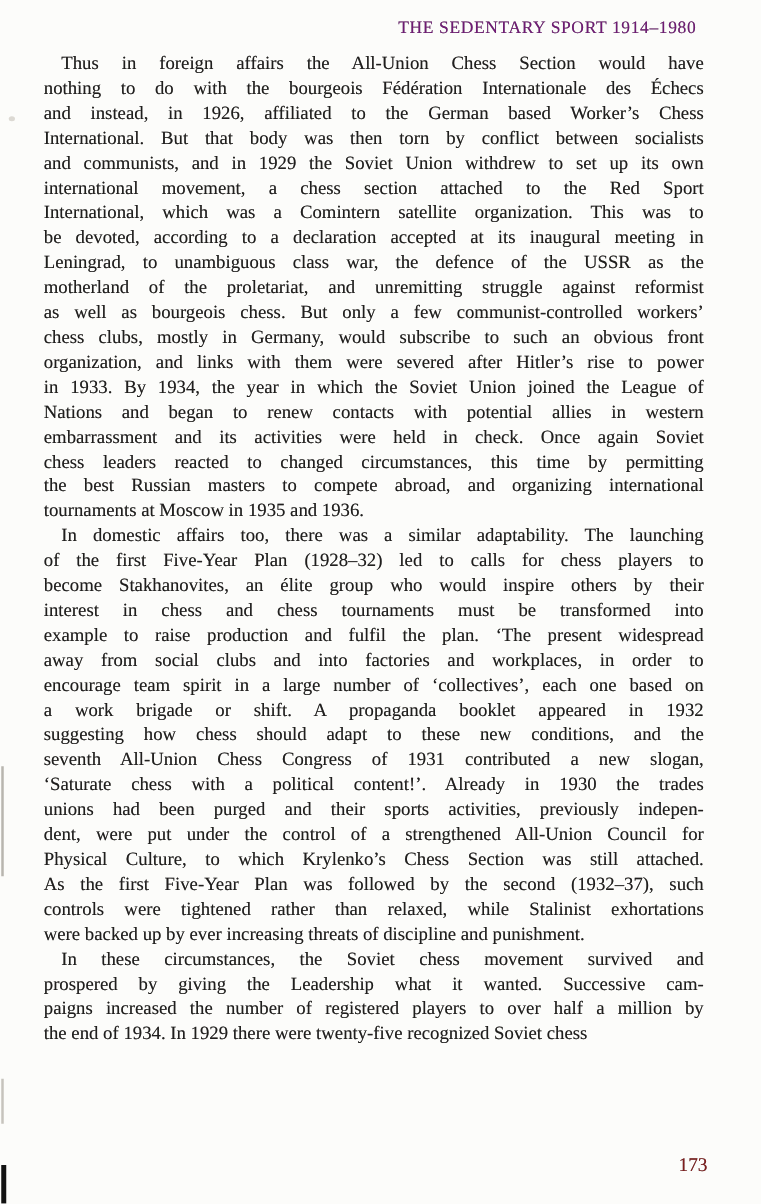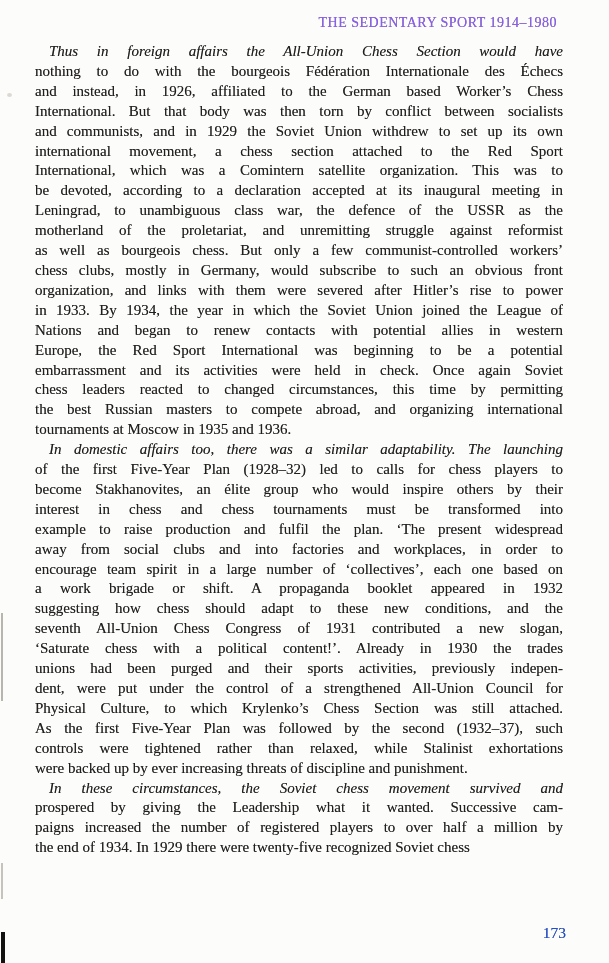--- a/index.html
+++ b/index.html
@@ -15,47 +15,47 @@
     font-family: "Liberation Serif", "DejaVu Serif", serif;
     color: #222120;
     overflow: hidden;
   }
   .running-head {
     position: absolute;
     top: 15px;
     right: 52px;
     font-size: 14px;
     letter-spacing: 0.5px;
-    color: #8b5cf6;
+    color: #701a75;
     white-space: nowrap;
     text-shadow: 0 0 0.3px rgba(30,29,28,0.55);
   }
   .text-block {
     position: absolute;
     top: 42px;
     left: 35px;
     width: 528px;
     font-size: 15px;
     line-height: 19.9px;
     color: #201f1e;
     text-shadow: 0 0 0.3px rgba(32,31,30,0.55);
   }
   .paragraph { margin: 0; }
   .line {
     text-align: justify;
     text-align-last: justify;
   }
-  .line.first { text-indent: 14px; font-style: italic; }
+  .line.first { text-indent: 14px; }
   .line.last { text-align-last: left; }
   .folio {
     position: absolute;
     top: 924px;
     right: 43px;
     font-size: 15.5px;
-    color: #1d4ed8;
+    color: #7f1d1d;
     text-shadow: 0 0 0.3px rgba(32,31,30,0.55);
   }
   .artifact { position: absolute; }
   .hairline-1 {
     left: 1px; top: 613px; width: 2px; height: 88px;
     background: #b8b5af;
   }
   .hairline-2 {
     left: 1px; top: 863px; width: 2px; height: 36px;
     background: #c6c3bd;
@@ -85,21 +85,20 @@
         <div class="line">international movement, a chess section attached to the Red Sport</div>
         <div class="line">International, which was a Comintern satellite organization. This was to</div>
         <div class="line">be devoted, according to a declaration accepted at its inaugural meeting in</div>
         <div class="line">Leningrad, to unambiguous class war, the defence of the USSR as the</div>
         <div class="line">motherland of the proletariat, and unremitting struggle against reformist</div>
         <div class="line">as well as bourgeois chess. But only a few communist-controlled workers’</div>
         <div class="line">chess clubs, mostly in Germany, would subscribe to such an obvious front</div>
         <div class="line">organization, and links with them were severed after Hitler’s rise to power</div>
         <div class="line">in 1933. By 1934, the year in which the Soviet Union joined the League of</div>
         <div class="line">Nations and began to renew contacts with potential allies in western</div>
-        <div class="line">Europe, the Red Sport International was beginning to be a potential</div>
         <div class="line">embarrassment and its activities were held in check. Once again Soviet</div>
         <div class="line">chess leaders reacted to changed circumstances, this time by permitting</div>
         <div class="line">the best Russian masters to compete abroad, and organizing international</div>
         <div class="line last">tournaments at Moscow in 1935 and 1936.</div>
       </div>
       <div class="paragraph">
         <div class="line first">In domestic affairs too, there was a similar adaptability. The launching</div>
         <div class="line">of the first Five-Year Plan (1928–32) led to calls for chess players to</div>
         <div class="line">become Stakhanovites, an élite group who would inspire others by their</div>
         <div class="line">interest in chess and chess tournaments must be transformed into</div>

